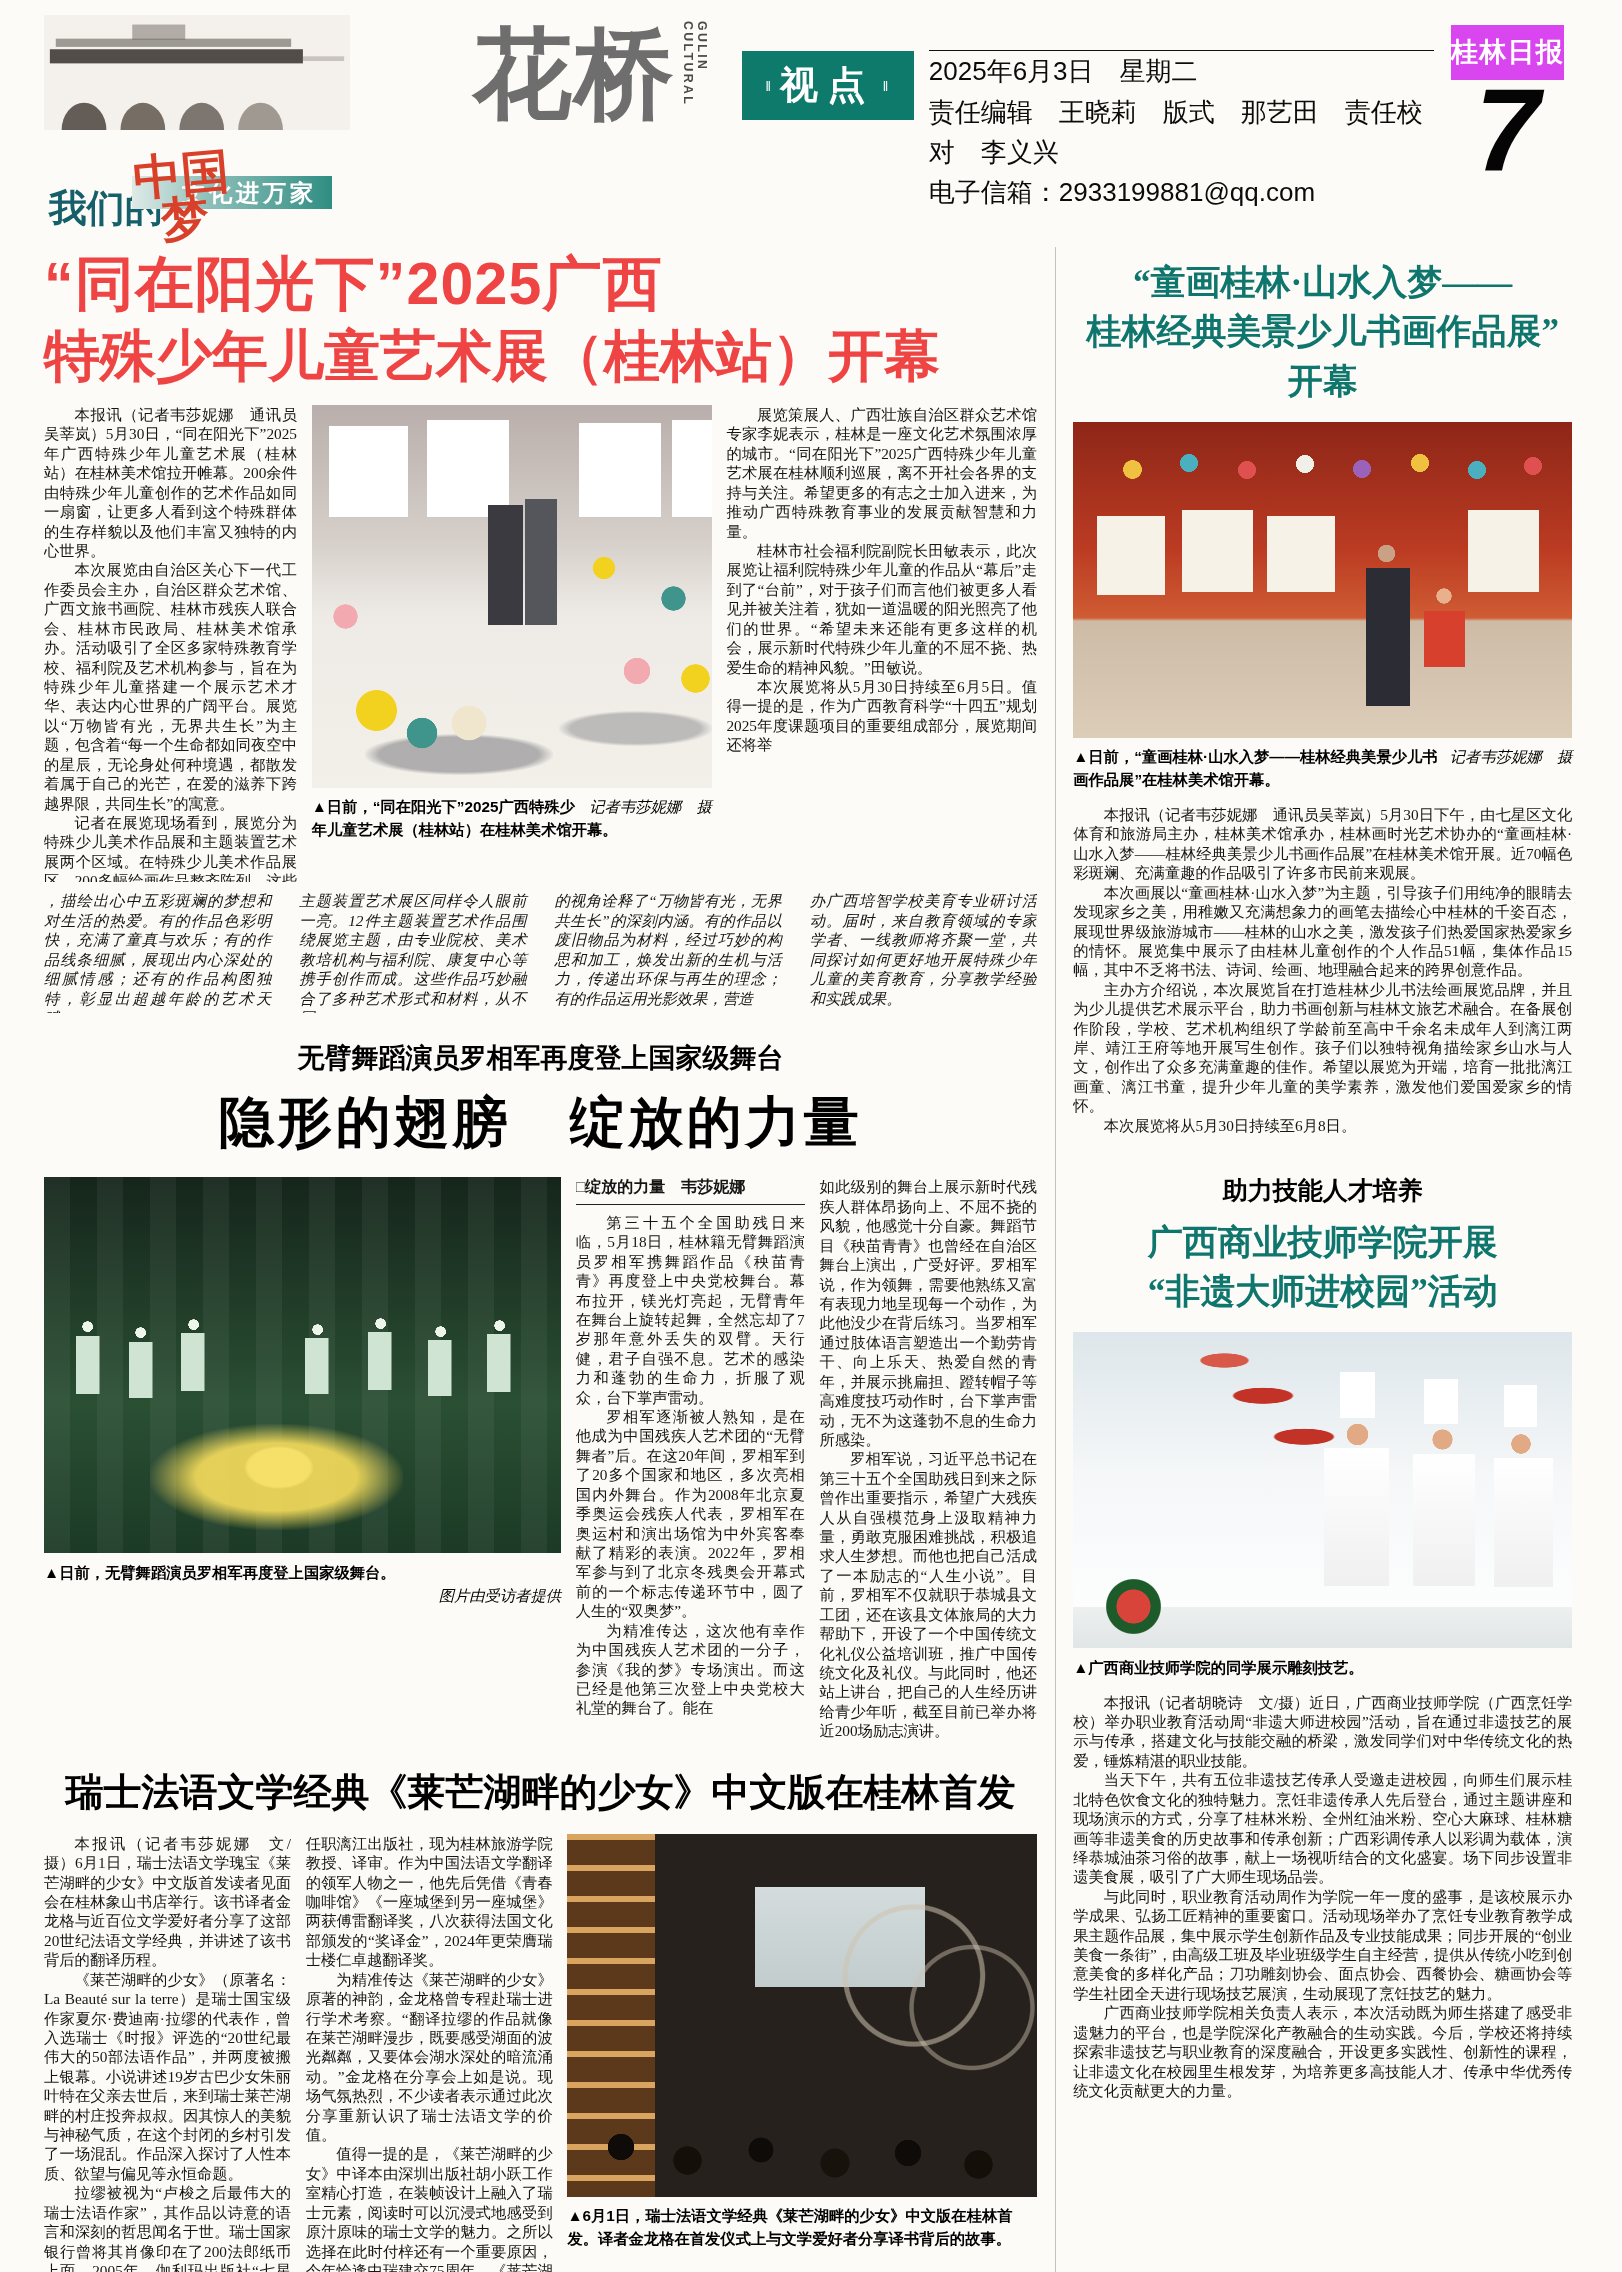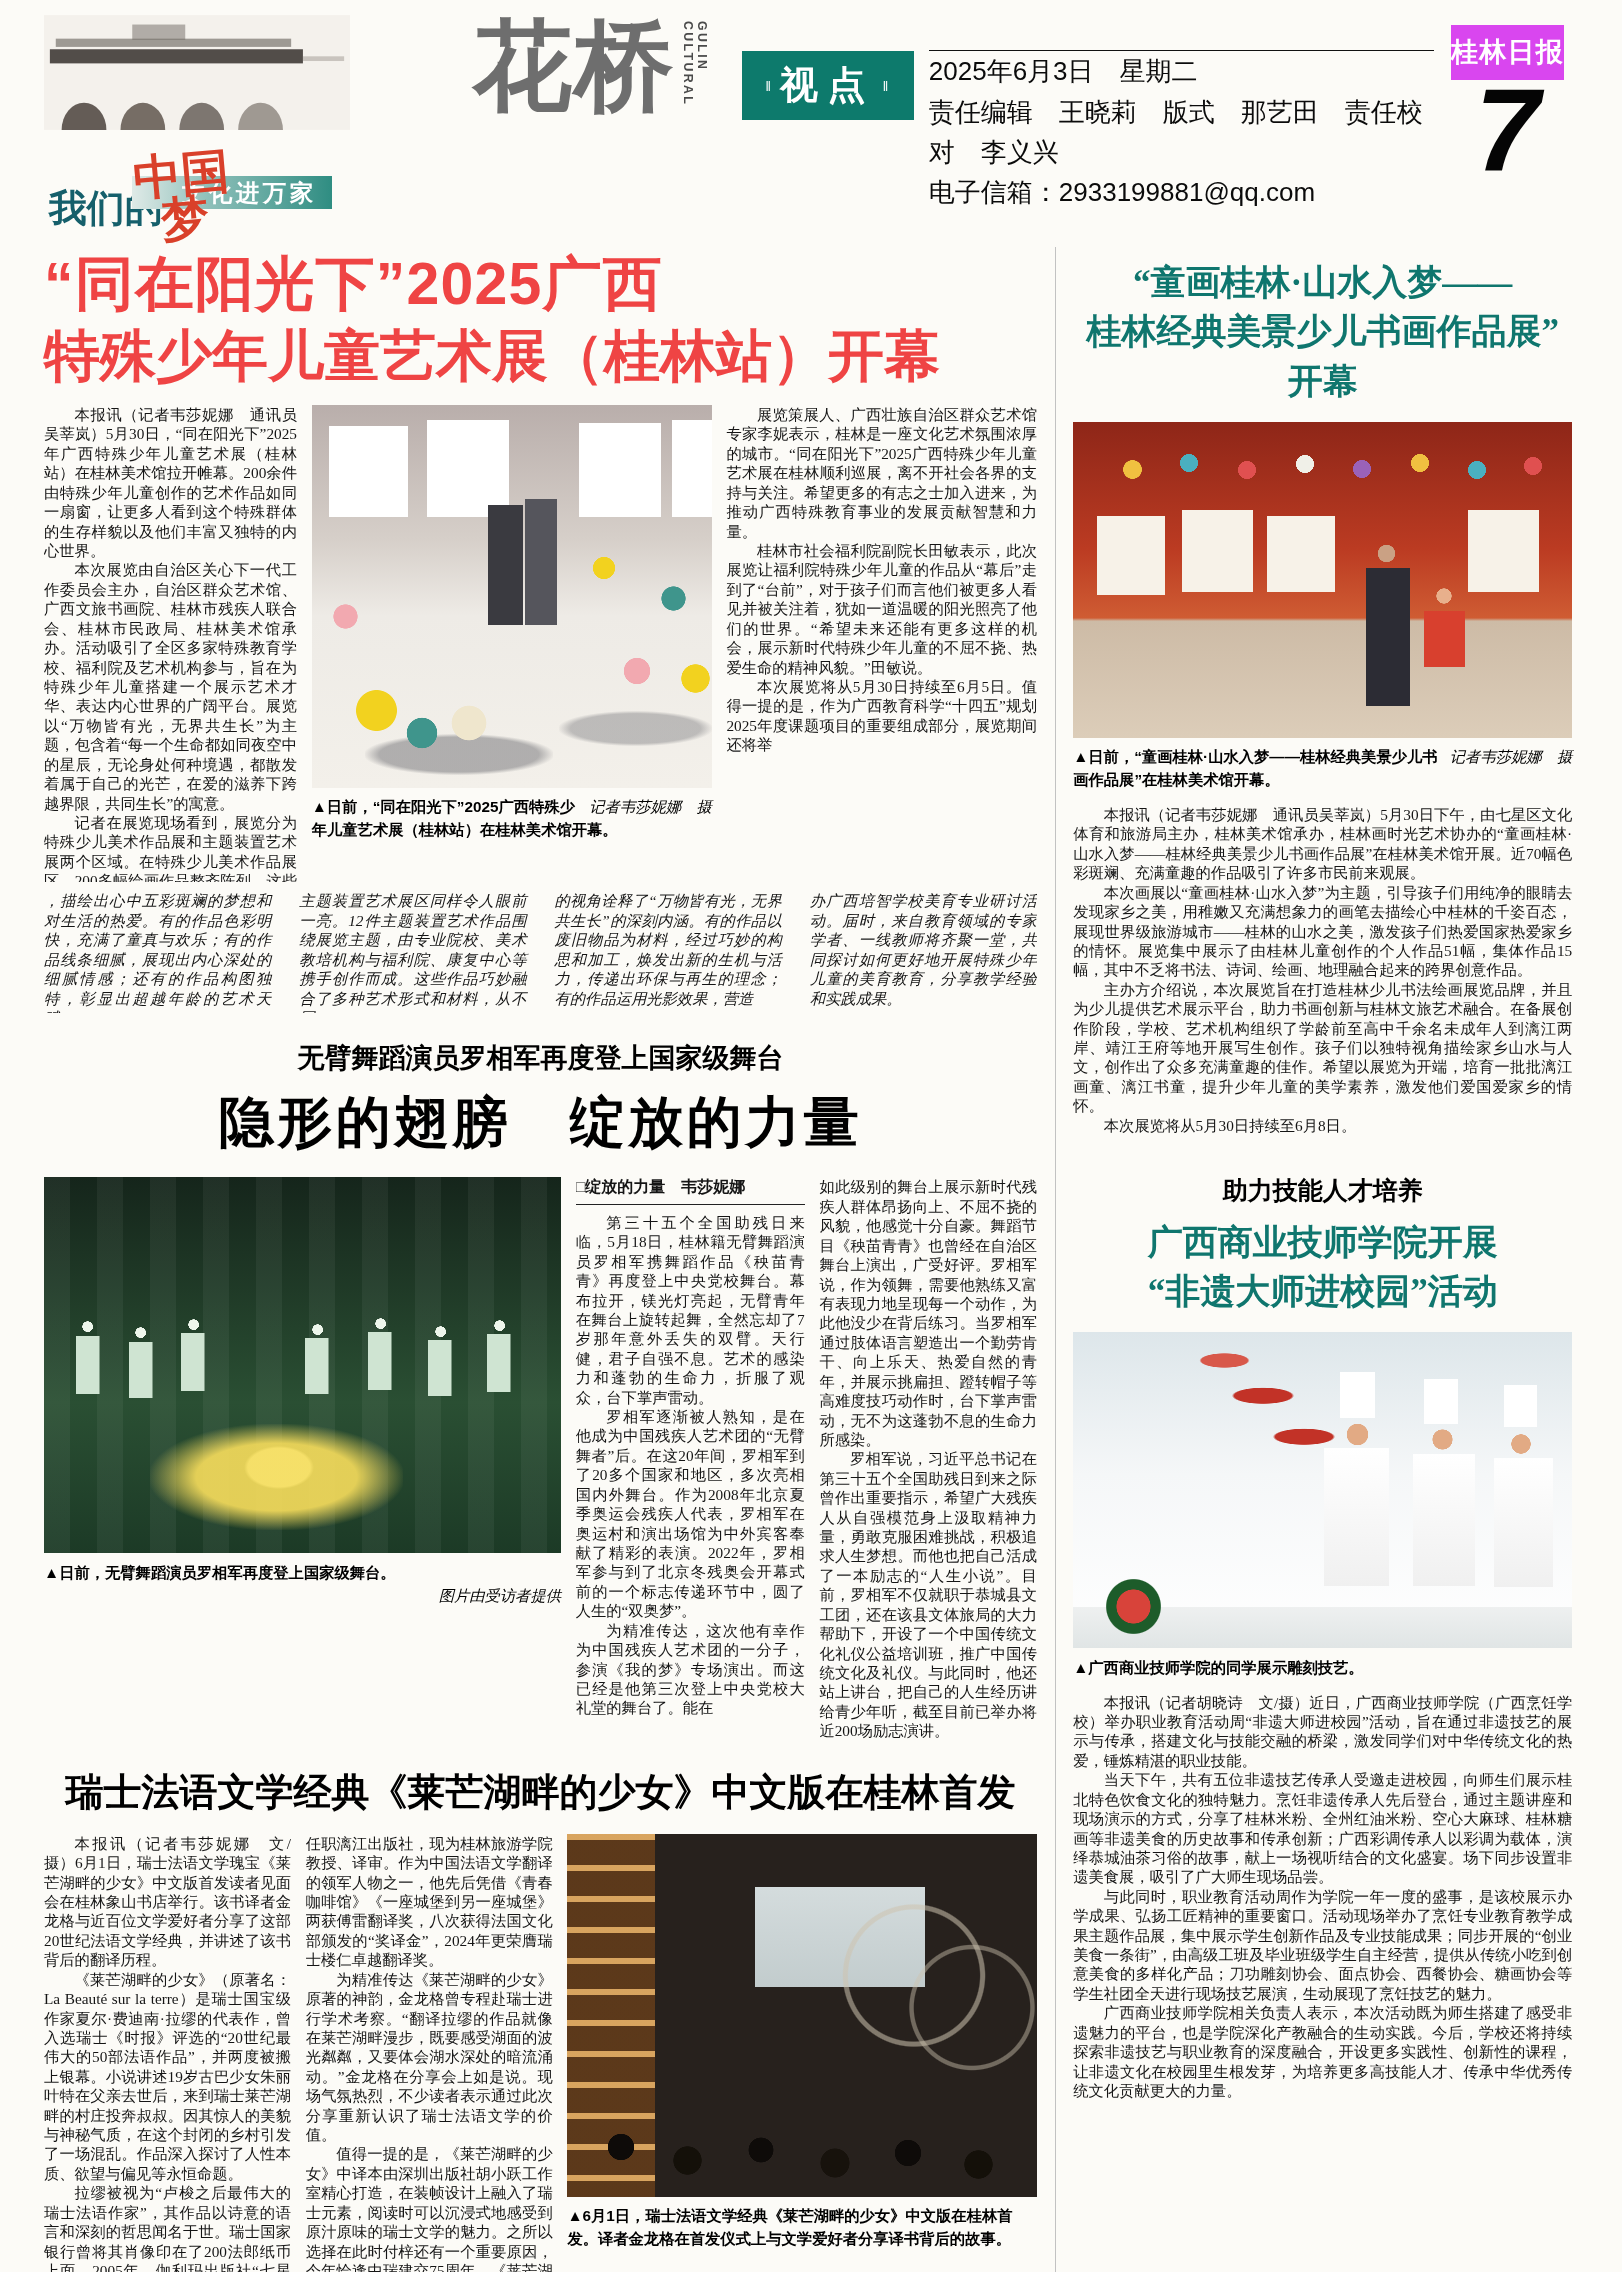--- a/index.html
+++ b/index.html
@@ -2,21 +2,21 @@
 <html lang="zh" style="font-size:9.4px"><head>
 <meta charset="utf-8">
 <style>
   html,body{margin:0;padding:0;background:#9a9a9a;}
   .page{width:1622px;height:2273px;background:#fcfbf7;position:relative;overflow:hidden;
         box-sizing:border-box;padding:15.3px 41px 0 44px;
         font-family:"Liberation Serif","DejaVu Serif",serif;color:#1a1a1a;}
   
   .masthead{display:flex;align-items:flex-start;height:140px;}
   .bridge{width:306px;height:115px;flex:none;}
-  .secwrap{display:flex;margin-left:123px;flex:none;}
+  .secwrap{display:flex;margin-left:123px;flex:none;align-items:flex-end;}
   .sec-title{font-size:99px;line-height:1.05;color:#6e6e6e;font-weight:700;letter-spacing:2.4px;}
   .sec-en{writing-mode:vertical-rl;font-size:12.3px;font-weight:700;color:#4a4a4a;letter-spacing:2.4px;
           margin:5.9px 0 0 4.7px;height:106px;font-family:"Liberation Sans",sans-serif;}
   .viewpoint{background:#0d7a6c;color:#fff;width:172px;height:69px;margin:36px 0 0 33px;flex:none;
              display:flex;align-items:center;justify-content:center;gap:8.2px;
              font-size:38px;font-weight:700;letter-spacing:9.4px;}
   .vp-tick{font-size:15.3px;letter-spacing:1.2px;opacity:.92;}
   .dateblock{flex:1;margin:35px 0 0 15.3px;border-top:1.8px solid #111;
              font-family:"Liberation Sans",sans-serif;font-weight:400;font-size:26px;line-height:1.55;color:#0b0b0b;}
   .logo-col{width:147px;flex:none;margin-top:9.4px;display:flex;flex-direction:column;align-items:center;}

